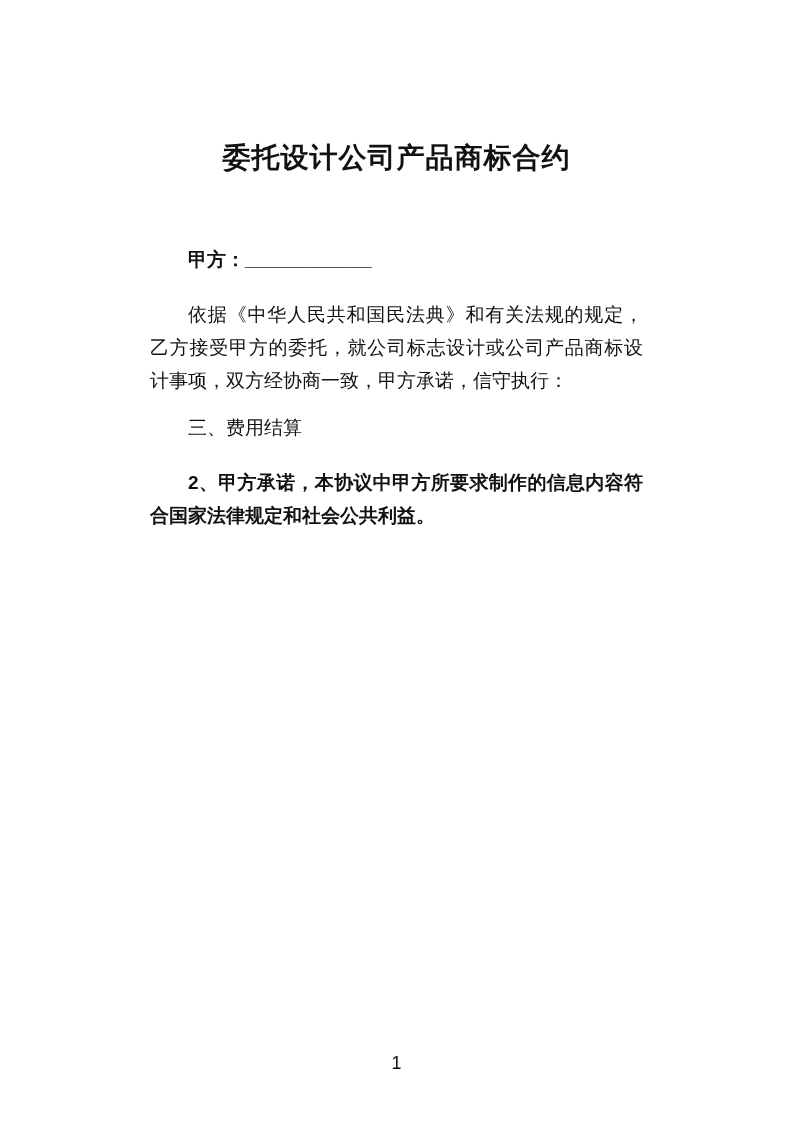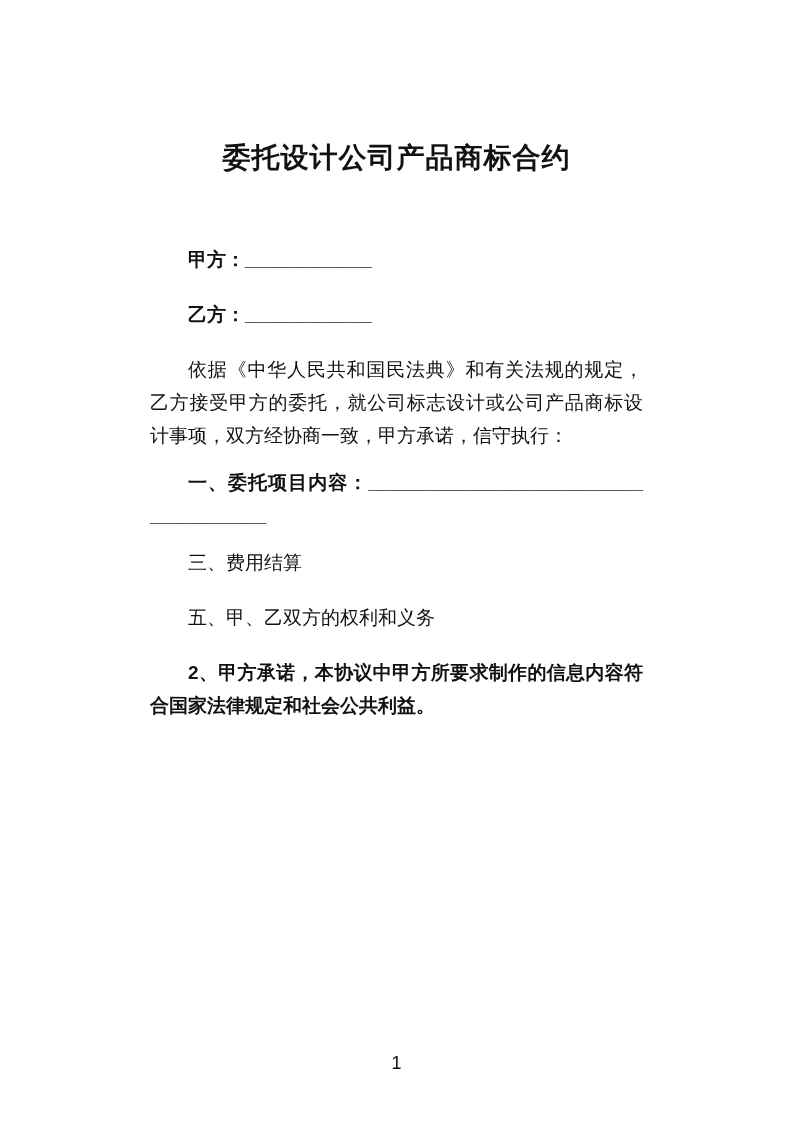--- a/index.html
+++ b/index.html
@@ -54,31 +54,28 @@
   </style>
 </head>
 <body>
 
 <div class="page">
 
   <h1 class="doc-title">委托设计公司产品商标合约</h1>
 
   <p class="para bold gap-lg first-after-title">甲方：____________</p>
 
-  <p class="para bold gap-lg">乙方：____________</p>
 
   <p class="para">依据《中华人民共和国民法典》和有关法规的规定，乙方接受甲方的委托，就公司标志设计或公司产品商标设计事项，双方经协商一致，甲方承诺，信守执行：</p>
 
-  <p class="para bold">一、委托项目内容：_____________________________________</p>
 
 
   <p class="para gap-lg">三、费用结算</p>
 
 
 
 
-  <p class="para gap-lg">五、甲、乙双方的权利和义务</p>
 
   <p class="para bold">2、甲方承诺，本协议中甲方所要求制作的信息内容符合国家法律规定和社会公共利益。</p>
 
   <div class="page-number">1</div>
 
 </div>
 
 </body></html>

